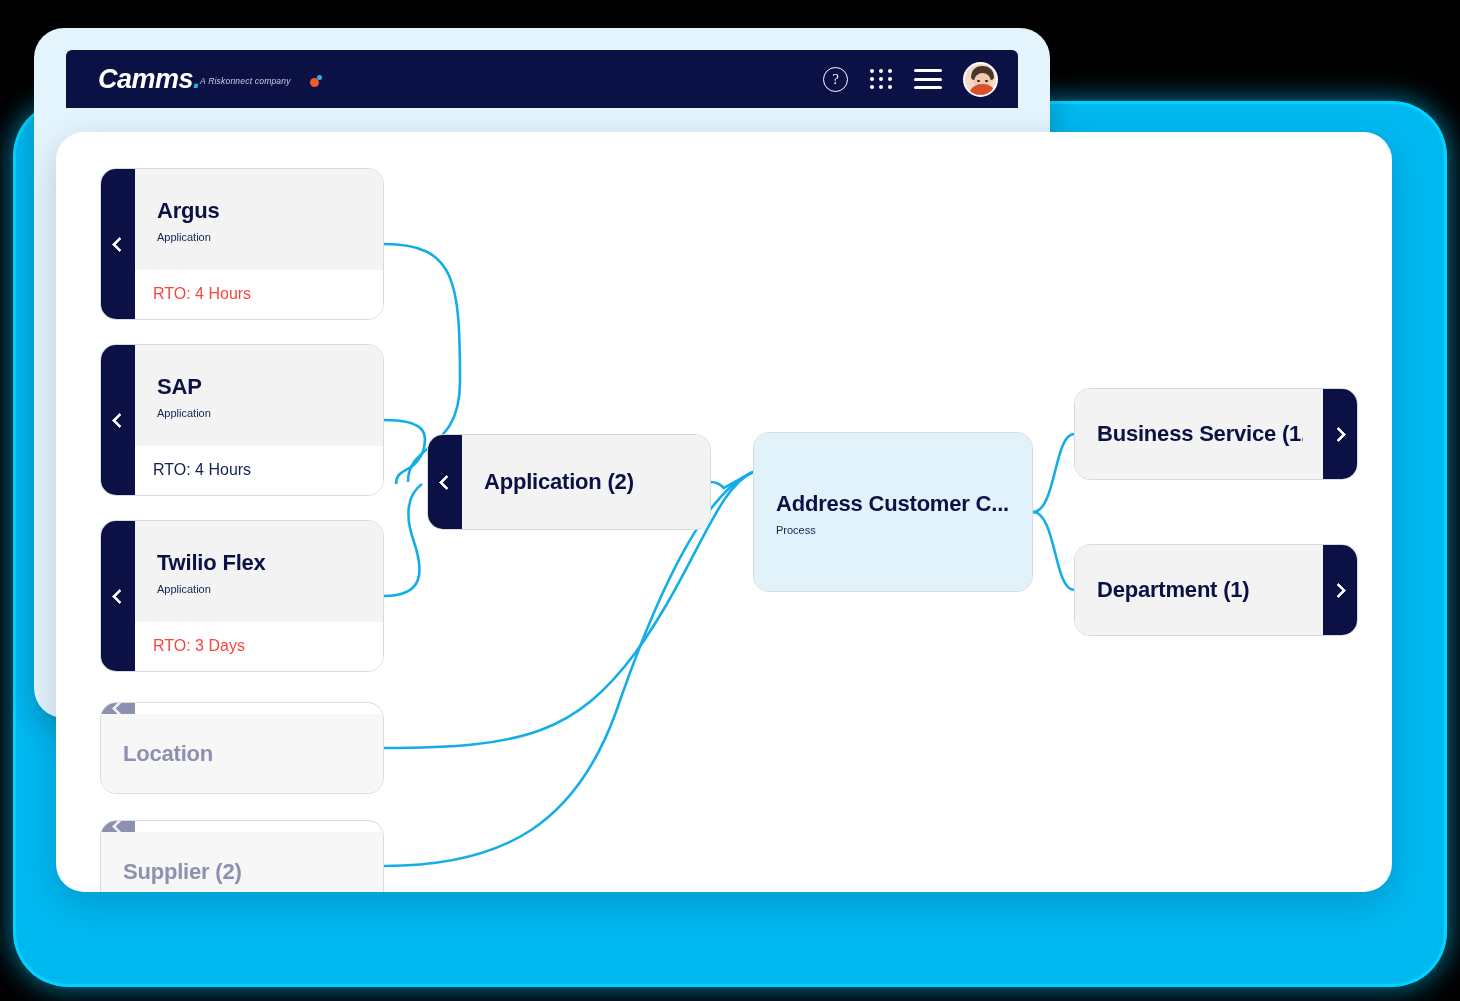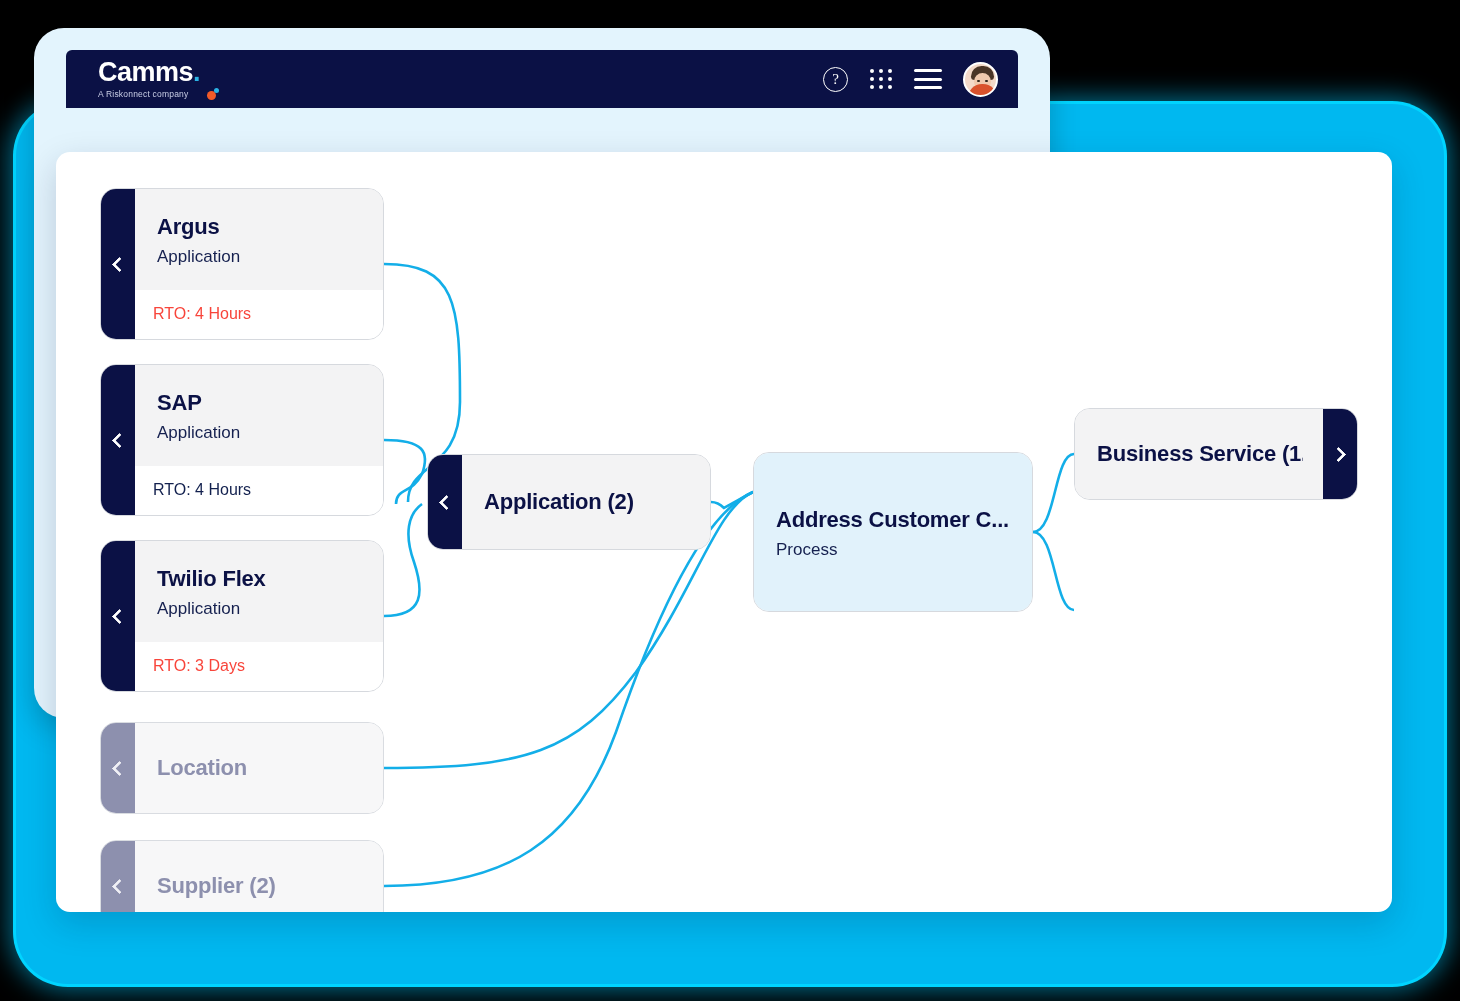--- a/index.html
+++ b/index.html
@@ -33,21 +33,21 @@
     overflow: hidden;
   }
   .topbar {
     position: absolute; left: 32px; top: 22px;
     width: 952px; height: 58px;
     background: #0B1145;
     border-radius: 6px 6px 0 0;
     display: flex; align-items: center;
     padding: 0 20px 0 32px;
   }
-  .brand { display: flex; flex-direction: column; line-height: 1; }
+  .brand { display: flex; flex-direction: row; line-height: 1; font-style: italic; }
   .brand-name {
     color: #FFFFFF; font-size: 27px; font-weight: 700; letter-spacing: -0.5px;
   }
   .brand-name .dot { color: #2BB3E5; }
   .brand-sub {
     color: #C9CEE6; font-size: 8.5px; margin-top: 4px;
     display: flex; align-items: center; gap: 19px; letter-spacing: 0.2px;
   }
   .rk-mark {
     display: inline-block; width: 9px; height: 9px; border-radius: 50%;
@@ -83,24 +83,24 @@
     background: #F0C9AE; border-radius: 50%; }
   .avatar .body { position: absolute; left: 3px; bottom: -3px; width: 29px; height: 14px;
     background: #D9512C; border-radius: 14px 14px 0 0; }
   .avatar .eye { position: absolute; width: 2.5px; height: 2.5px; background: #32261C;
     border-radius: 50%; top: 16px; }
   .avatar .eye.l { left: 12px; } .avatar .eye.r { left: 20px; }
 
   
   .panel {
     position: absolute;
-    left: 56px; top: 152px;
+    left: 56px; top: 132px;
     width: 1336px; height: 760px;
     background: #FFFFFF;
-    border-radius: 14px;
+    border-radius: 28px;
     box-shadow: 0 12px 34px rgba(10,20,60,0.18);
     overflow: hidden;
   }
 
   
   .wires { position: absolute; left: 0; top: 0; width: 1336px; height: 760px;
     pointer-events: none; }
   .wires path { fill: none; stroke: #13AEE8; stroke-width: 2.6; }
 
   
@@ -127,28 +127,28 @@
   .node-body { flex: 1; display: flex; flex-direction: column; min-width: 0; }
   .node-head {
     background: #F3F3F4; padding: 18px 20px 16px 22px; flex: 1;
     display: flex; flex-direction: column; justify-content: center;
   }
   .node-head.accent { background: #E1F2FB; }
   .node-title {
     color: #0B1145; font-size: 22px; font-weight: 700; letter-spacing: -0.2px;
     white-space: nowrap; overflow: hidden;
   }
-  .node-sub { color: #15204F; font-size: 17px; margin-top: 7px; }
+  .node-sub { color: #15204F; font-size: 11px; margin-top: 7px; }
   .node-foot {
     background: #FFFFFF; padding: 15px 18px 16px;
     color: #12204E; font-size: 16px;
   }
   .node-foot.alert { color: #F8453B; }
   .node.single .node-head { padding-top: 0; padding-bottom: 0; }
-  .node.muted { border-color: #D9DCE1; }
+  .node.muted { border-color: #D9DCE1; flex-direction: column; }
   .node.muted .node-head { background: #F7F7F8; }
   .node.muted .node-title { color: #8D90AE; }
 
   
   #card-argus   { left: 44px;  top: 36px;  width: 284px; height: 152px; }
   #card-sap     { left: 44px;  top: 212px; width: 284px; height: 152px; }
   #card-twilio  { left: 44px;  top: 388px; width: 284px; height: 152px; }
   #card-location{ left: 44px;  top: 570px; width: 284px; height: 92px; }
   #card-supplier{ left: 44px;  top: 688px; width: 284px; height: 92px; }
   #card-appgroup{ left: 371px; top: 302px; width: 284px; height: 96px; }
@@ -310,15 +310,25 @@
       <div class="tab right">
         <span class="chev right"></span>
       </div>
       <div class="node-body">
         <div class="node-head">
           <div class="node-title">Business Service (1...</div>
         </div>
       </div>
     </div>
 
+    <div class="node single" id="card-dept">
+      <div class="tab right">
+        <span class="chev right"></span>
+      </div>
+      <div class="node-body">
+        <div class="node-head">
+          <div class="node-title">Department (1)</div>
+        </div>
+      </div>
+    </div>
 
   </div>
 </div>
 
 </body></html>

